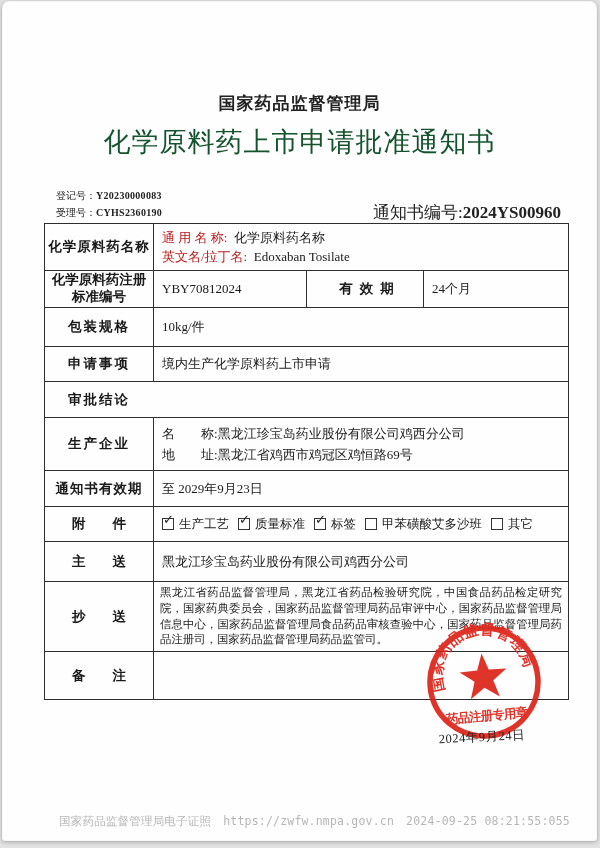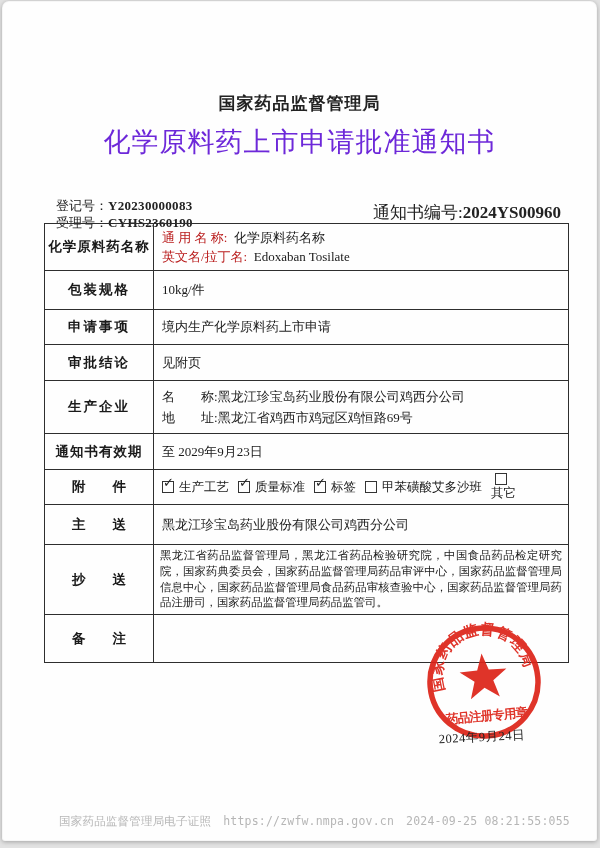--- a/index.html
+++ b/index.html
@@ -18,24 +18,24 @@
   
   .agency{
     position:absolute;left:0;right:0;top:91px;
     text-align:center;
     font-family:"Liberation Sans","DejaVu Sans",sans-serif;
     font-weight:bold;font-size:17px;color:#222;letter-spacing:1px;
   }
   .doc-title{
     position:absolute;left:0;right:0;top:123px;
     text-align:center;
-    font-size:27px;color:#6d28d9;letter-spacing:1px;font-weight:500;
-  }
-  
-  .meta{position:absolute;left:54px;top:196px;font-size:13px;color:#222;}
+    font-size:27px;color:#14532d;letter-spacing:1px;font-weight:500;
+  }
+  
+  .meta{position:absolute;left:54px;top:186px;font-size:10px;color:#222;}
   .meta .row{height:17px;line-height:17px;}
   .meta .num{font-weight:600;letter-spacing:.3px;}
   .notice-no{
     position:absolute;right:36px;top:203px;height:17px;line-height:17px;
     font-size:17px;color:#222;
   }
   .notice-no .num{font-weight:600;}
   
   .tbl{
     position:absolute;left:42px;top:222px;width:525px;
@@ -95,34 +95,42 @@
   <div class="tbl">
 
     <div class="tr" style="height:46px;">
       <div class="td lbl" style="letter-spacing:1px;">化学原料药名称</div>
       <div class="td val two-line">
         <div class="line" style="line-height:19px;"><span class="sub-lbl">通 用 名 称:</span>&nbsp;&nbsp;<span>化学原料药名称</span></div>
         <div class="line" style="line-height:19px;"><span class="sub-lbl">英文名/拉丁名:</span>&nbsp;&nbsp;<span>Edoxaban Tosilate</span></div>
       </div>
     </div>
 
+    <div class="tr" style="height:37px;">
+      <div class="td lbl two-line" style="letter-spacing:0;">
+        <div>化学原料药注册</div>
+        <div>标准编号</div>
+      </div>
+      <div class="td" style="width:153px;flex:none;">YBY70812024</div>
+      <div class="td lbl" style="width:117px;letter-spacing:7px;padding-left:12px;">有效期</div>
+      <div class="td val">24个月</div>
+    </div>
 
     <div class="tr" style="height:39px;">
       <div class="td lbl">包装规格</div>
       <div class="td val">10kg/件</div>
     </div>
 
     <div class="tr" style="height:35px;">
       <div class="td lbl">申请事项</div>
       <div class="td val">境内生产化学原料药上市申请</div>
     </div>
 
     <div class="tr" style="height:36px;">
       <div class="td lbl">审批结论</div>
-      <div class="td val">见附页</div>
     </div>
 
     <div class="tr" style="height:53px;">
       <div class="td lbl">生产企业</div>
       <div class="td val two-line">
         <div class="line" style="line-height:21px;font-family:Liberation Serif, serif;"><span>名　　称:</span><span>黑龙江珍宝岛药业股份有限公司鸡西分公司</span></div>
         <div class="line" style="line-height:21px;"><span>地　　址:</span><span>黑龙江省鸡西市鸡冠区鸡恒路69号</span></div>
       </div>
     </div>
 
@@ -152,21 +160,21 @@
                 <span class="tick">✓</span>
               </span>
               <span>标签</span>
             </span>
           <span class="cb-item">
               <span class="cb-box">
                 <span class="tick"></span>
               </span>
               <span>甲苯磺酸艾多沙班</span>
             </span>
-          <span class="cb-item" style="margin-right:0;flex-direction:column;">
+          <span class="cb-item" style="margin-right:0;">
               <span class="cb-box">
                 <span class="tick"></span>
               </span>
               <span>其它</span>
             </span>
         </div>
       </div>
     </div>
 
     <div class="tr" style="height:40px;">

